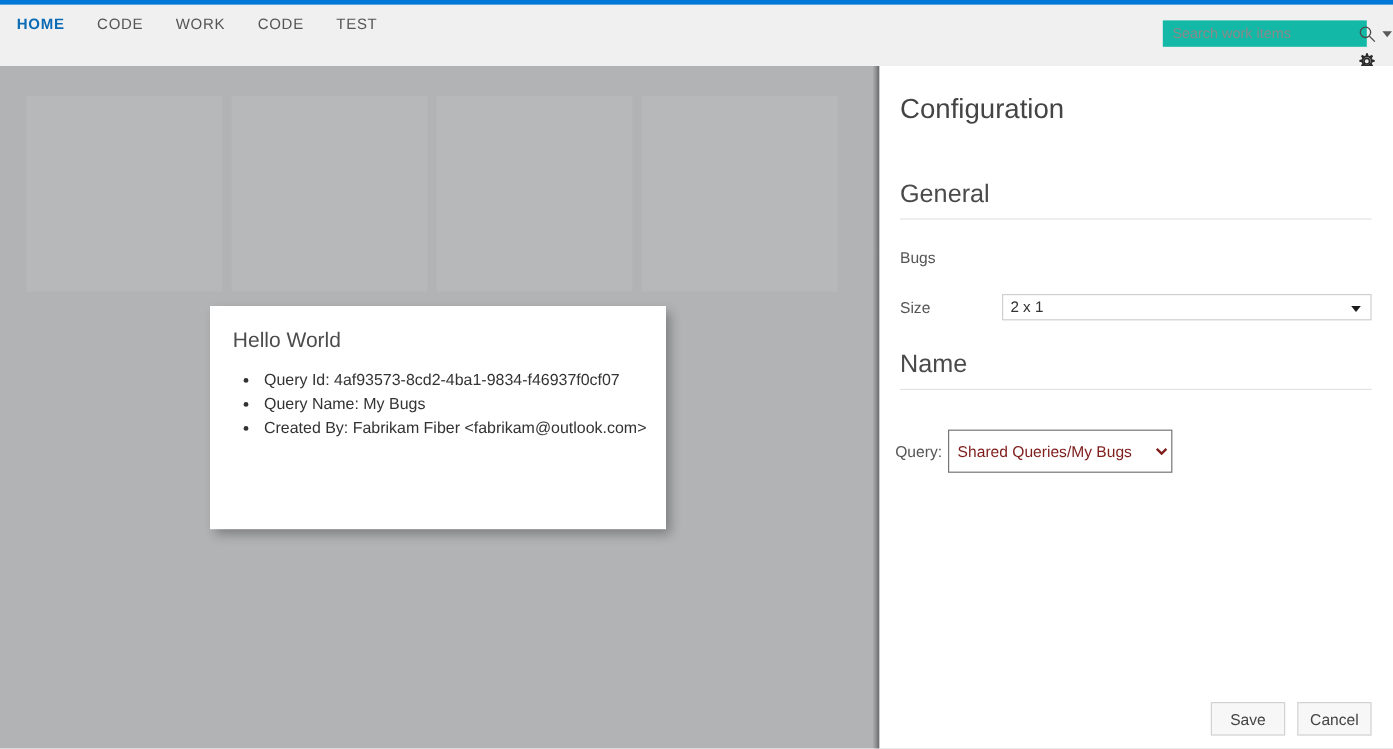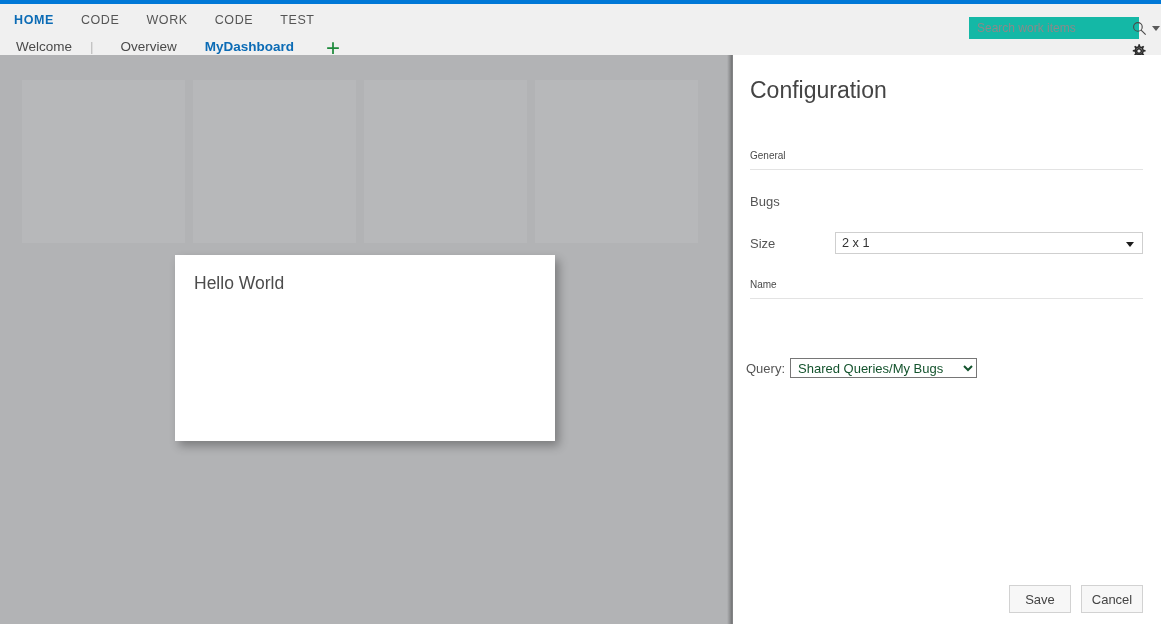--- a/index.html
+++ b/index.html
@@ -217,21 +217,21 @@
     margin: 22px 0 0 17px;
     font-size: 23px;
     font-weight: normal;
     color: #444444;
   }
 
   .section-head {
     position: relative;
     margin: 0 18px 0 17px;
     padding-bottom: 8px;
-    font-size: 10px;
+    font-size: 21px;
     color: #4a4a4a;
     border-bottom: 1px solid #e3e3e3;
   }
 
   .form-row {
     display: flex;
     align-items: center;
     margin: 0 18px 0 17px;
   }
   .form-label {
@@ -284,22 +284,22 @@
     left: 0;
   }
   .query-label {
     font-size: 13px;
     color: #555555;
     margin-right: 5px;
   }
   .query-select {
     font-family: "Liberation Sans", sans-serif;
     font-size: 13px;
-    color: #14532d;
-    height: 20px;
+    color: #7f1d1d;
+    height: 36px;
     padding: 0 2px 0 3px;
     border: 1px solid #767676;
     background: #ffffff;
   }
 
   .panel-buttons {
     position: absolute;
     right: 18px;
     bottom: 11px;
     display: flex;
@@ -326,27 +326,20 @@
   <div class="header">
 
     <div class="hub-nav">
       <div class="hub-item selected">HOME</div>
       <div class="hub-item">CODE</div>
       <div class="hub-item">WORK</div>
       <div class="hub-item">CODE</div>
       <div class="hub-item">TEST</div>
     </div>
 
-    <div class="pivot-nav">
-      <div class="pivot-item">Welcome</div>
-      <div class="pivot-sep">|</div>
-      <div class="pivot-item">Overview</div>
-      <div class="pivot-item selected">MyDashboard</div>
-      <div class="pivot-add">+</div>
-    </div>
 
     <div class="searchbox">
       <input type="text" placeholder="Search work items" style="">
       <svg class="search-glass" viewBox="0 0 16 16">
         <circle cx="6.3" cy="6.3" r="4.6" fill="none" stroke="#4a4a4a" stroke-width="1.2"></circle>
         <line x1="9.7" y1="9.7" x2="14.6" y2="14.6" stroke="#4a4a4a" stroke-width="1.2"></line>
       </svg>
       <div class="search-caret"></div>
     </div>
 
@@ -362,20 +355,25 @@
     <div class="tile-grid">
       <div class="tile"></div>
       <div class="tile"></div>
       <div class="tile"></div>
       <div class="tile"></div>
     </div>
   </div>
 
   <div class="widget-card">
     <h2 class="widget-title">Hello World</h2>
+    <ul class="widget-list">
+      <li>Query Id: 4af93573-8cd2-4ba1-9834-f46937f0cf07</li>
+      <li>Query Name: My Bugs</li>
+      <li>Created By: Fabrikam Fiber &lt;fabrikam@outlook.com&gt;</li>
+    </ul>
   </div>
 
   <div class="config-shadow"></div>
 
   <div class="config-panel">
 
     <h1 class="config-title">Configuration</h1>
 
     <div class="section-head" style="margin-top:46px;">General</div>
 

